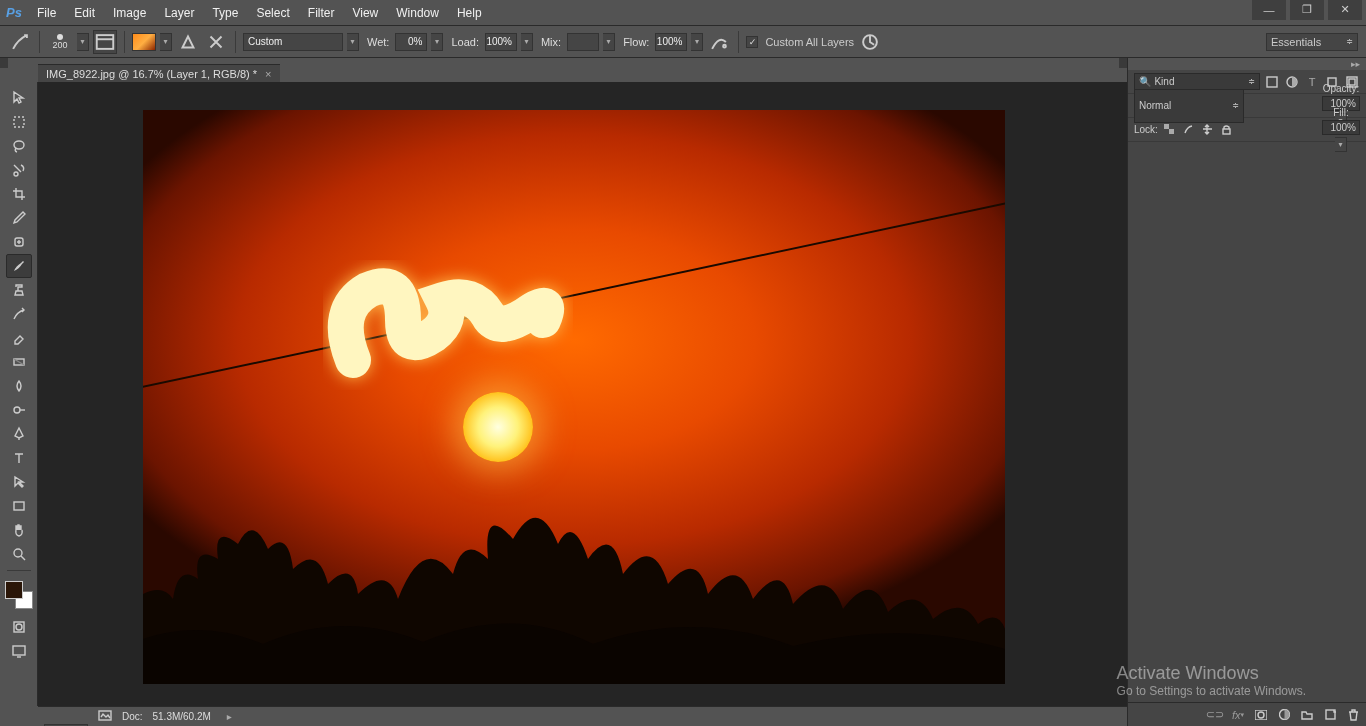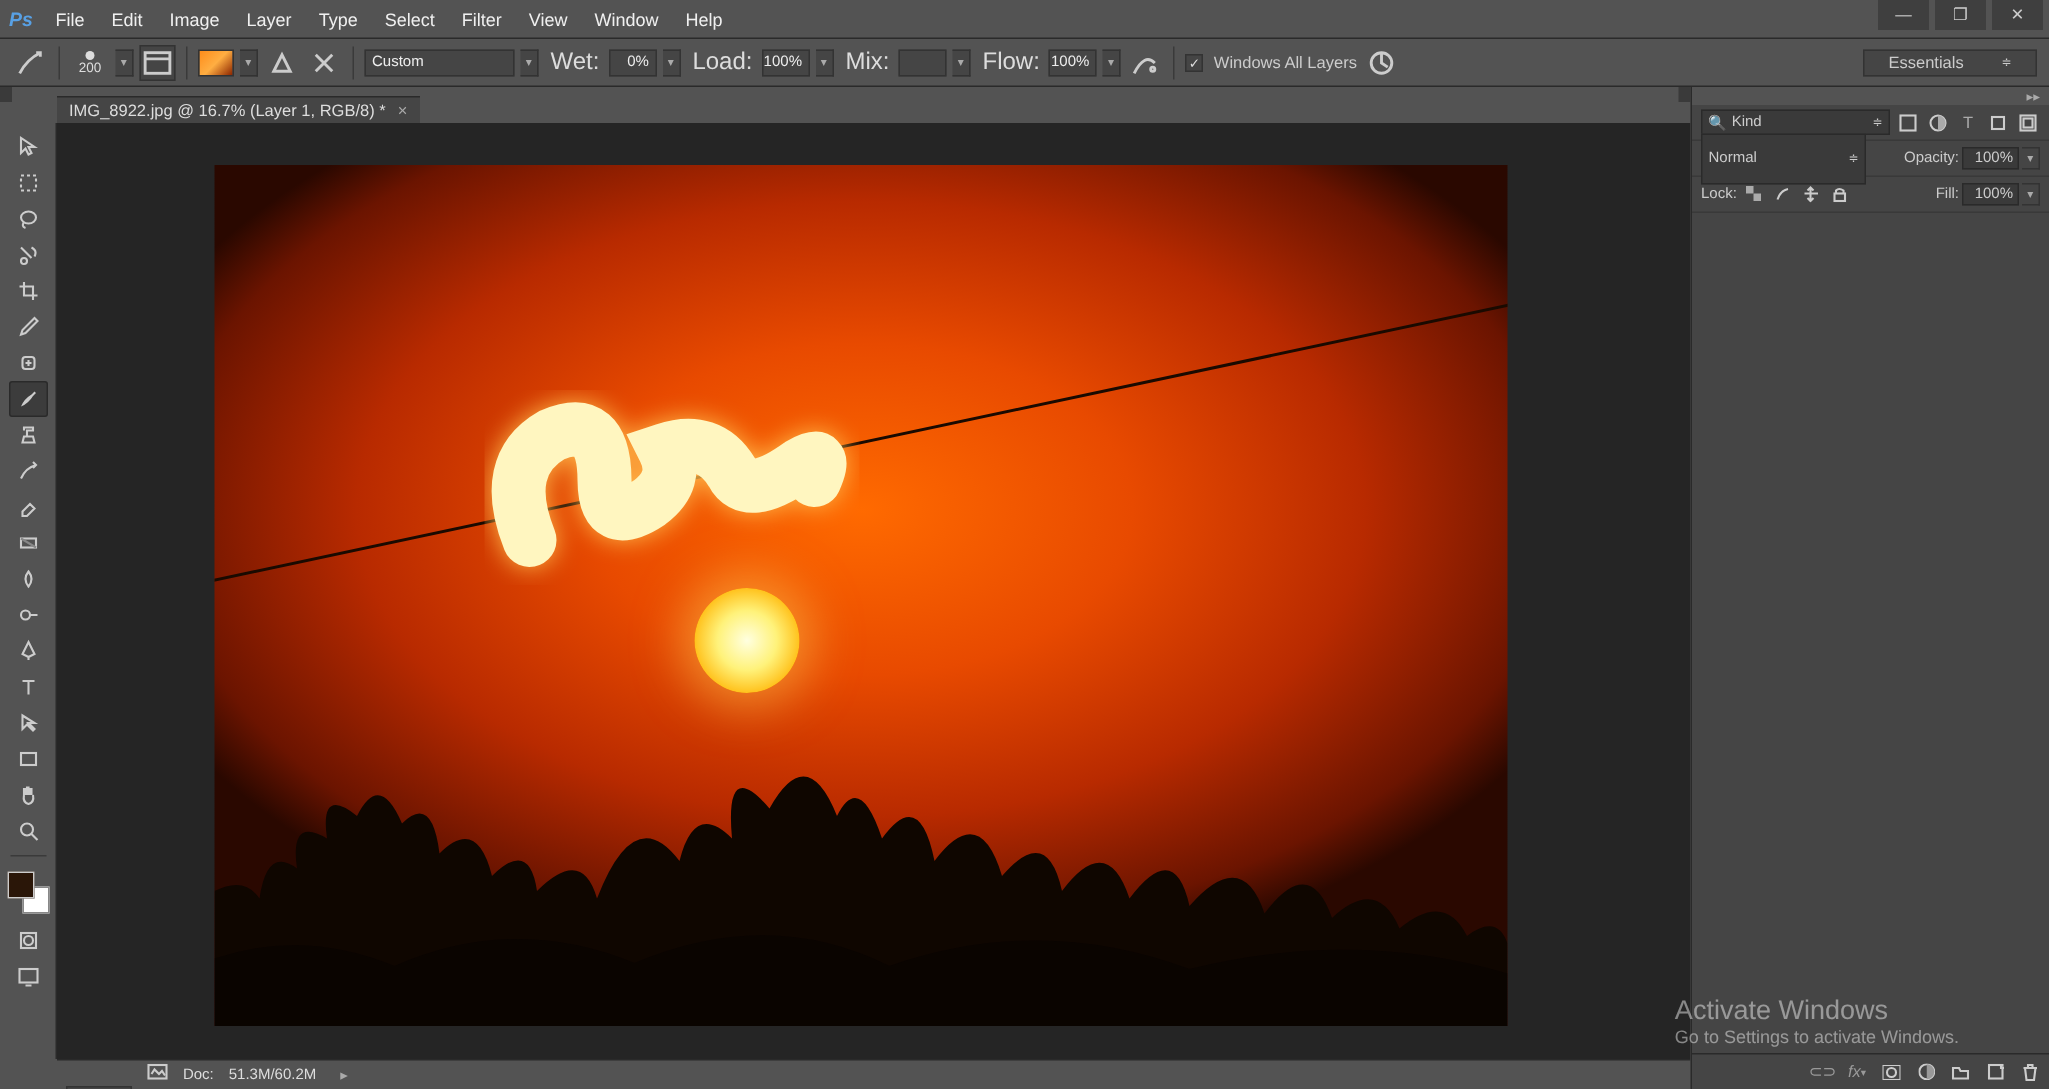--- a/index.html
+++ b/index.html
@@ -10,29 +10,29 @@
 .ps-logo { width:28px; height:30px; display:flex; align-items:center; justify-content:center; color:#58a0e4; font-weight:bold; font-size:13px; font-style:italic; }
 .menubar .menu-item { padding:0 9px; height:26px; line-height:26px; font-size:12px; color:#f0f0f0; cursor:pointer; }
 .win-controls { margin-left:auto; display:flex; }
 .win-controls div { width:34px; height:20px; margin-top:-6px; margin-right:4px; background:#3f3f3f; display:flex; align-items:center; justify-content:center; color:#ccc; font-size:11px; cursor:pointer; }
 
 
 .optbar { height:32px; background:#535353; display:flex; align-items:center; padding:0 8px; border-bottom:1px solid #2a2a2a; gap:4px; }
 .opt-icon { width:24px; height:24px; display:flex; align-items:center; justify-content:center; cursor:pointer; border:1px solid transparent; }
 .opt-icon.boxed { border:1px solid #333; background:#454545; }
 .opt-sep { width:1px; height:22px; background:#3a3a3a; margin:0 3px; }
-.opt-label { font-size:16px; color:#ddd; margin-left:4px; margin-right:2px; }
+.opt-label { font-size:11px; color:#ddd; margin-left:4px; margin-right:2px; }
 .opt-field { height:18px; background:#454545; border:1px solid #333; color:#eee; font-size:10px; padding:0 4px; display:flex; align-items:center; }
 .opt-drop { width:12px; height:18px; background:#454545; border:1px solid #333; border-left:none; display:flex; align-items:center; justify-content:center; color:#aaa; font-size:8px; cursor:pointer; }
 .brush-size { width:26px; height:28px; display:flex; flex-direction:column; align-items:center; justify-content:center; cursor:pointer; }
 .brush-dot { width:6px; height:6px; border-radius:50%; background:#ddd; }
 .brush-num { font-size:9px; color:#ddd; }
 .brush-preview { width:24px; height:18px; background:linear-gradient(135deg,#ff8c1a,#ffae42,#8b2500); border:1px solid #333; }
 .checkbox { width:12px; height:12px; border:1px solid #333; background:#454545; display:inline-flex; align-items:center; justify-content:center; color:#ddd; font-size:9px; margin-right:3px; }
-.workspace-dd { margin-left:auto; width:116px; height:18px; background:#454545; border:1px solid #333; display:flex; align-items:center; padding:0 16px; font-size:11px; }
+.workspace-dd { margin-left:auto; width:92px; height:18px; background:#454545; border:1px solid #333; display:flex; align-items:center; padding:0 4px; font-size:11px; }
 .workspace-dd .car { margin-left:auto; font-size:8px; }
 
 
 .dock-strip { position:absolute; left:0; top:58px; width:8px; height:10px; background:#3a3a3a; }
 .dock-strip2 { position:absolute; right:239px; top:58px; width:8px; height:10px; background:#3a3a3a; }
 
 
 .tabbar { position:absolute; left:38px; top:64px; height:18px; display:flex; }
 .file-tab { background:#454545; height:18px; display:flex; align-items:center; padding:0 8px; font-size:11px; color:#ddd; border-top:1px solid #2a2a2a; }
 .file-tab .close { margin-left:8px; cursor:pointer; color:#aaa; }
@@ -66,21 +66,21 @@
 .panel-tab { height:20px; padding:0 10px; line-height:20px; font-size:11px; background:#535353; color:#ddd; border-top:1px solid #2a2a2a; }
 .panel-tabs .menu { margin-left:auto; padding:0 6px; color:#aaa; cursor:pointer; }
 .panel-body { flex:1; background:#454545; display:flex; flex-direction:column; }
 .filter-row { height:24px; display:flex; align-items:center; padding:0 6px; gap:4px; border-bottom:1px solid #393939; }
 .filter-row .dd { flex:1; height:17px; background:#3a3a3a; border:1px solid #2a2a2a; display:flex; align-items:center; padding:0 4px; font-size:10px; }
 .filter-row .dd .car { margin-left:auto; font-size:8px; }
 .filter-row .ic { width:16px; height:16px; display:flex; align-items:center; justify-content:center; color:#aaa; font-size:11px; cursor:pointer; }
 .blend-row, .lock-row { height:24px; display:flex; align-items:center; padding:0 6px; gap:4px; border-bottom:1px solid #393939; font-size:10px; }
 .blend-dd { width:110px; height:17px; background:#3a3a3a; border:1px solid #2a2a2a; display:flex; align-items:center; padding:16px 4px; }
 .blend-dd .car { margin-left:auto; font-size:8px; }
-.pct { margin-left:auto; display:flex; align-items:center; gap:2px; }
+.pct { margin-left:auto; display:flex; align-items:center; gap:2px;flex-direction:column; }
 .pct .val { width:38px; height:15px; background:#3a3a3a; border:1px solid #2a2a2a; display:flex; align-items:center; justify-content:flex-end; padding:0 3px; }
 .lock-row .ic { width:15px; height:15px; display:flex; align-items:center; justify-content:center; color:#aaa; cursor:pointer; }
 .layer-list { flex:1; overflow:auto; }
 .layer-item { height:34px; display:flex; align-items:center; padding:0 6px; gap:6px; border-bottom:1px solid #3a3a3a; }
 .layer-item.sel { background:#5b7aa0; color:#fff; }
 .eye { width:14px; display:flex; justify-content:center; color:#ccc; cursor:pointer; }
 .thumb { width:30px; height:26px; border:1px solid #777; background:#fff; }
 .thumb.trans { background:repeating-conic-gradient(#ccc 0 25%,#fff 0 50%) 0 0/8px 8px; }
 .thumb.img { background:linear-gradient(180deg,#d74a00 0%,#8b2000 60%,#1a0a00 100%); position:relative; }
 .layer-name { font-size:11px; }
@@ -172,21 +172,21 @@
   <div class="opt-drop">▾</div>
 
   <div class="opt-icon">
     <svg viewBox="0 0 16 16">
         <path d="M3 13 Q8 3 13 8"></path>
         <circle cx="12" cy="11" r="1"></circle>
       </svg>
   </div>
   <div class="opt-sep"></div>
   <span class="checkbox">✓</span>
-  <span>Windows All Layers</span>
+  <span>Custom All Layers</span>
   <div class="opt-icon">
     <svg viewBox="0 0 16 16">
         <circle cx="8" cy="8" r="5"></circle>
         <path d="M8 3 L8 8 L11 10"></path>
       </svg>
   </div>
 
   <div class="workspace-dd">
     <span>Essentials</span>
     <span class="car">≑</span>

